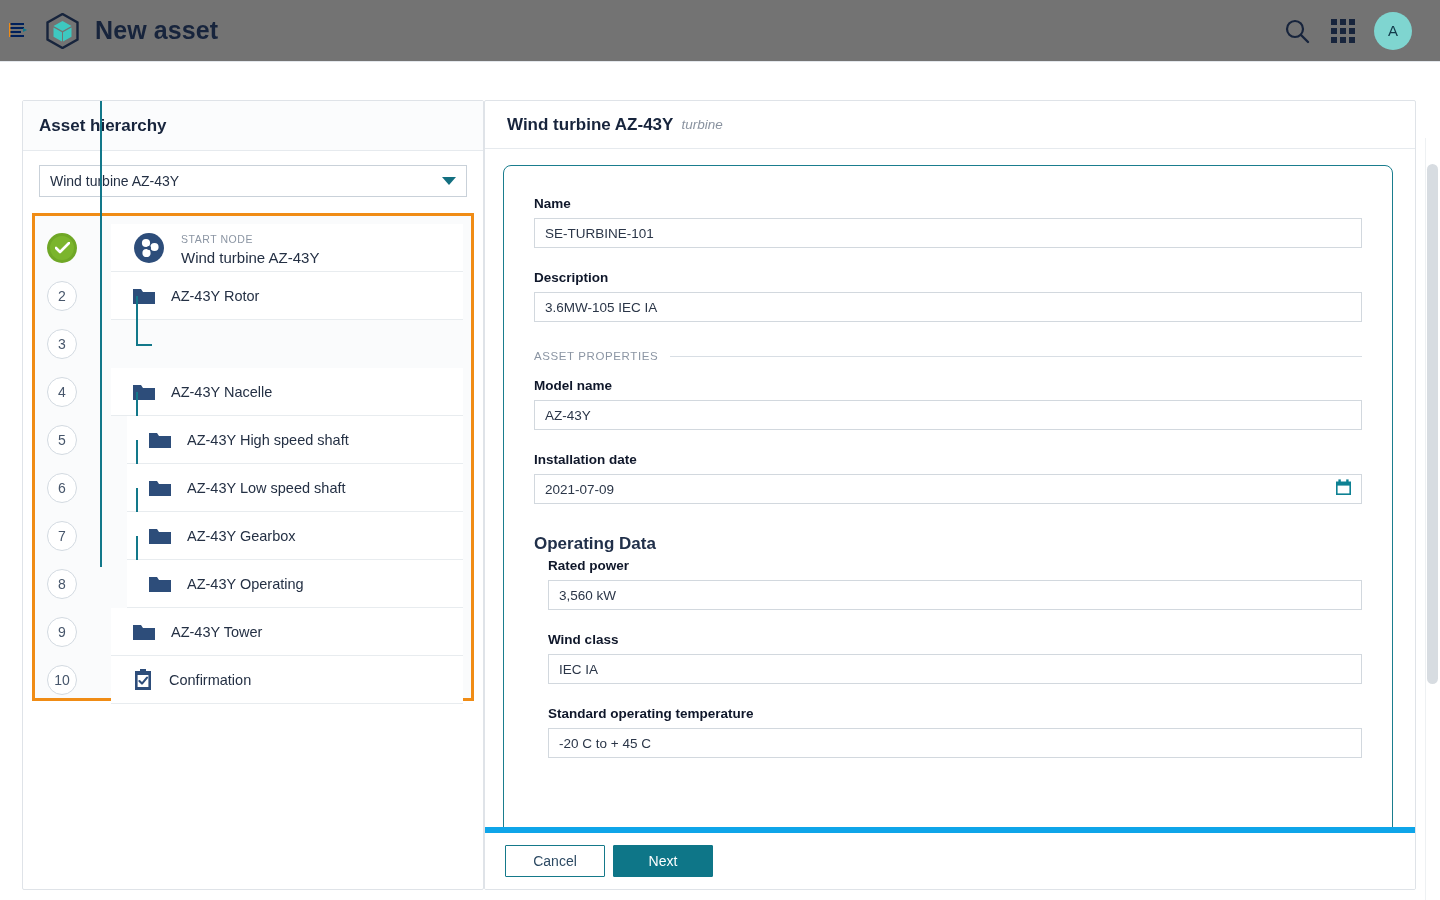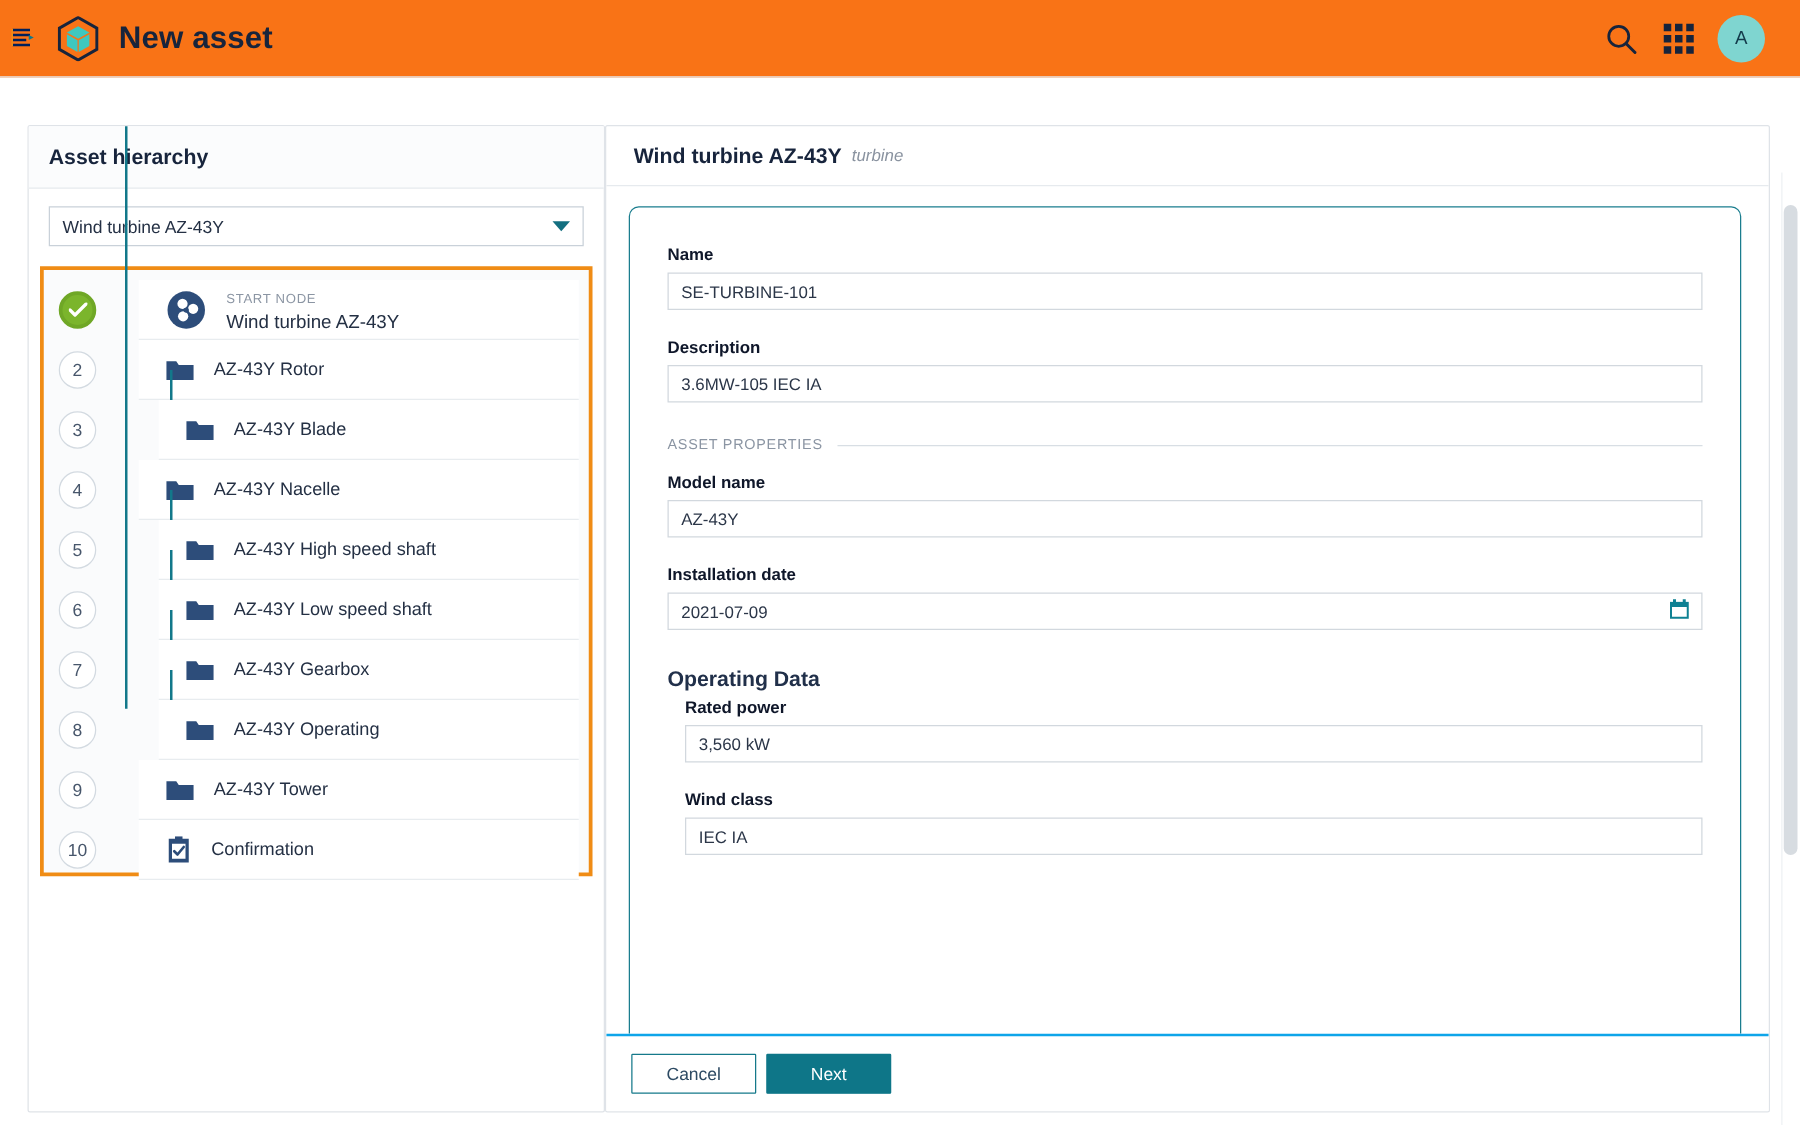--- a/index.html
+++ b/index.html
@@ -9,21 +9,21 @@
     background: #ffffff;
     font-family: "Liberation Sans", sans-serif;
     color: #16243a;
     overflow: hidden;
   }
 
   
   .appbar {
     position: absolute; left: 0; top: 0;
     width: 1440px; height: 62px;
-    background: #f97316;
+    background: #737373;
     border-bottom: 1px solid #e3e7ec;
     display: flex; align-items: center;
   }
   .panel-toggle {
     width: 26px; height: 26px;
     margin-left: 6px;
     display: flex; align-items: center; justify-content: center;
     cursor: pointer;
   }
   .brand-mark { margin-left: 14px; display: flex; align-items: center; }
@@ -208,21 +208,21 @@
     margin: 30px 0 4px 0;
   }
   .indent { margin-left: 14px; }
   .cal-icon { position: absolute; right: 9px; top: 50%; transform: translateY(-50%); }
 
   
   .form-foot {
     position: absolute; left: 0; right: 0; bottom: 0;
     height: 62px;
     background: #ffffff;
-    border-top: 2px solid #0ea5e9;
+    border-top: 6px solid #0ea5e9;
     display: flex; align-items: center;
     padding-left: 20px;
   }
   .btn {
     height: 32px; min-width: 100px;
     display: inline-flex; align-items: center; justify-content: center;
     font-size: 14px; cursor: pointer;
     border-radius: 1px;
   }
   .btn-ghost {
@@ -356,28 +356,20 @@
             </svg>
           </span>
           <span class="row-label">AZ-43Y Rotor</span>
         </div>
       </div>
 
       <div class="tree-row">
         <div class="tline" style="left:101px; top:-24px; width:2px; height:48px;"></div>
         <div class="tline" style="left:101px; top:24px; width:16px; height:2px;"></div>
         <div class="step-badge">3</div>
-        <div class="row-body lvl1">
-          <span class="row-icon">
-            <svg width="22" height="18" viewBox="0 0 22 18" aria-hidden="true">
-              <path d="M0 2 h8 l2 3 h12 v12 H0 Z" fill="#2d4d7a"></path>
-            </svg>
-          </span>
-          <span class="row-label">AZ-43Y Blade</span>
-        </div>
       </div>
 
       <div class="tree-row">
         <div class="tline" style="left:77px; top:24px; width:24px; height:2px;"></div>
         <div class="step-badge">4</div>
         <div class="row-body lvl0">
           <span class="row-icon">
             <svg width="22" height="18" viewBox="0 0 22 18" aria-hidden="true">
               <path d="M0 2 h8 l2 3 h12 v12 H0 Z" fill="#2d4d7a"></path>
             </svg>
@@ -525,20 +517,24 @@
           <div class="fld">
             <div class="fld-label">Rated power</div>
             <div class="fld-input" placeholder="Enter rated power">3,560 kW</div>
           </div>
 
           <div class="fld">
             <div class="fld-label">Wind class</div>
             <div class="fld-input" placeholder="Enter wind class">IEC IA</div>
           </div>
 
+          <div class="fld">
+            <div class="fld-label">Standard operating temperature</div>
+            <div class="fld-input" placeholder="Enter temperature range">-20 C to + 45 C</div>
+          </div>
         </div>
 
       </div>
     </div>
 
     <div class="form-foot">
       <div class="btn btn-ghost">Cancel</div>
       <div class="btn btn-primary">Next</div>
     </div>
 

